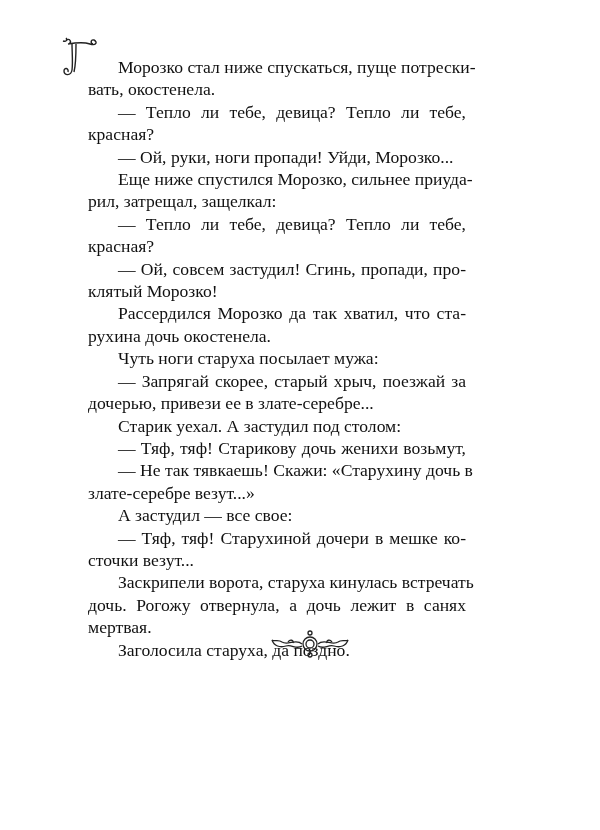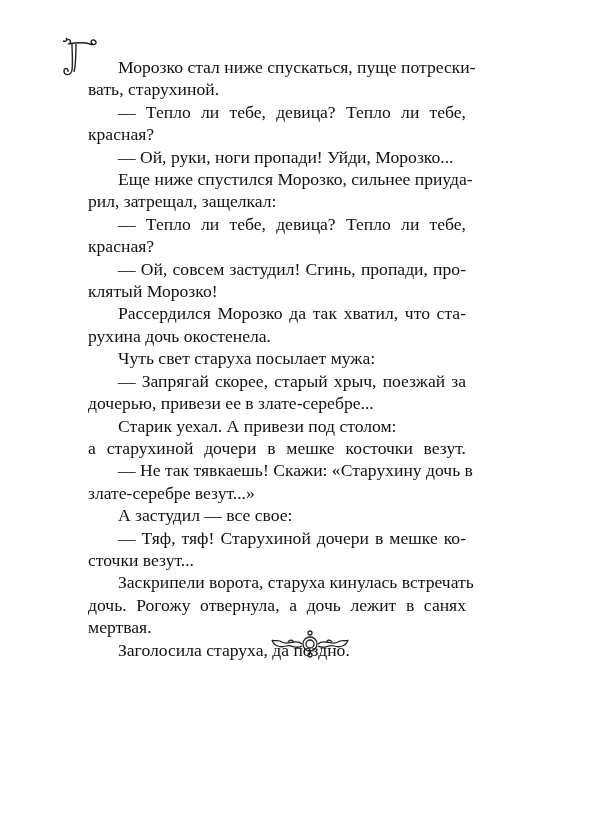--- a/index.html
+++ b/index.html
@@ -22,37 +22,37 @@
 <div class="page">
   <svg class="ornament-top" viewBox="0 0 44 44" fill="none" stroke="#222" stroke-width="1.4">
     <path d="M6 4 C10 2, 12 6, 9 8 M8 8 C14 7, 24 6, 30 8 C36 10, 38 6, 34 4 C31 3, 30 7, 33 8"></path>
     <path d="M12 8 C12 16, 13 26, 12 34 C11 40, 4 40, 4 35 C4 31, 9 32, 8 36"></path>
     <path d="M16 8 C16 18, 16 28, 14 36"></path>
     <path d="M3 5 C6 6, 8 4, 6 2"></path>
   </svg>
 
   <div class="text" id="story">
       <span class="line indent">Морозко стал ниже спускаться, пуще потрески-</span>
-      <span class="line last">вать, старухиной.</span>
+      <span class="line last">вать, окостенела.</span>
       <span class="line indent">— Тепло ли тебе, девица? Тепло ли тебе,</span>
       <span class="line last">красная?</span>
       <span class="line indent last">— Ой, руки, ноги пропади! Уйди, Морозко...</span>
       <span class="line indent">Еще ниже спустился Морозко, сильнее приуда-</span>
       <span class="line last">рил, затрещал, защелкал:</span>
       <span class="line indent">— Тепло ли тебе, девица? Тепло ли тебе,</span>
       <span class="line last">красная?</span>
       <span class="line indent">— Ой, совсем застудил! Сгинь, пропади, про-</span>
       <span class="line last">клятый Морозко!</span>
       <span class="line indent">Рассердился Морозко да так хватил, что ста-</span>
       <span class="line last">рухина дочь окостенела.</span>
-      <span class="line indent last">Чуть свет старуха посылает мужа:</span>
+      <span class="line indent last">Чуть ноги старуха посылает мужа:</span>
       <span class="line indent">— Запрягай скорее, старый хрыч, поезжай за</span>
       <span class="line last">дочерью, привези ее в злате-серебре...</span>
-      <span class="line indent last">Старик уехал. А привези под столом:</span>
-      <span class="line">а старухиной дочери в мешке косточки везут.</span>
+      <span class="line indent last">Старик уехал. А застудил под столом:</span>
+      <span class="line indent">— Тяф, тяф! Старикову дочь женихи возьмут,</span>
       <span class="line indent">— Не так тявкаешь! Скажи: «Старухину дочь в</span>
       <span class="line last">злате-серебре везут...»</span>
       <span class="line indent last">А застудил — все свое:</span>
       <span class="line indent">— Тяф, тяф! Старухиной дочери в мешке ко-</span>
       <span class="line last">сточки везут...</span>
       <span class="line indent">Заскрипели ворота, старуха кинулась встречать</span>
       <span class="line">дочь. Рогожу отвернула, а дочь лежит в санях</span>
       <span class="line last">мертвая.</span>
       <span class="line indent last">Заголосила старуха, да поздно.</span>
     </div>

